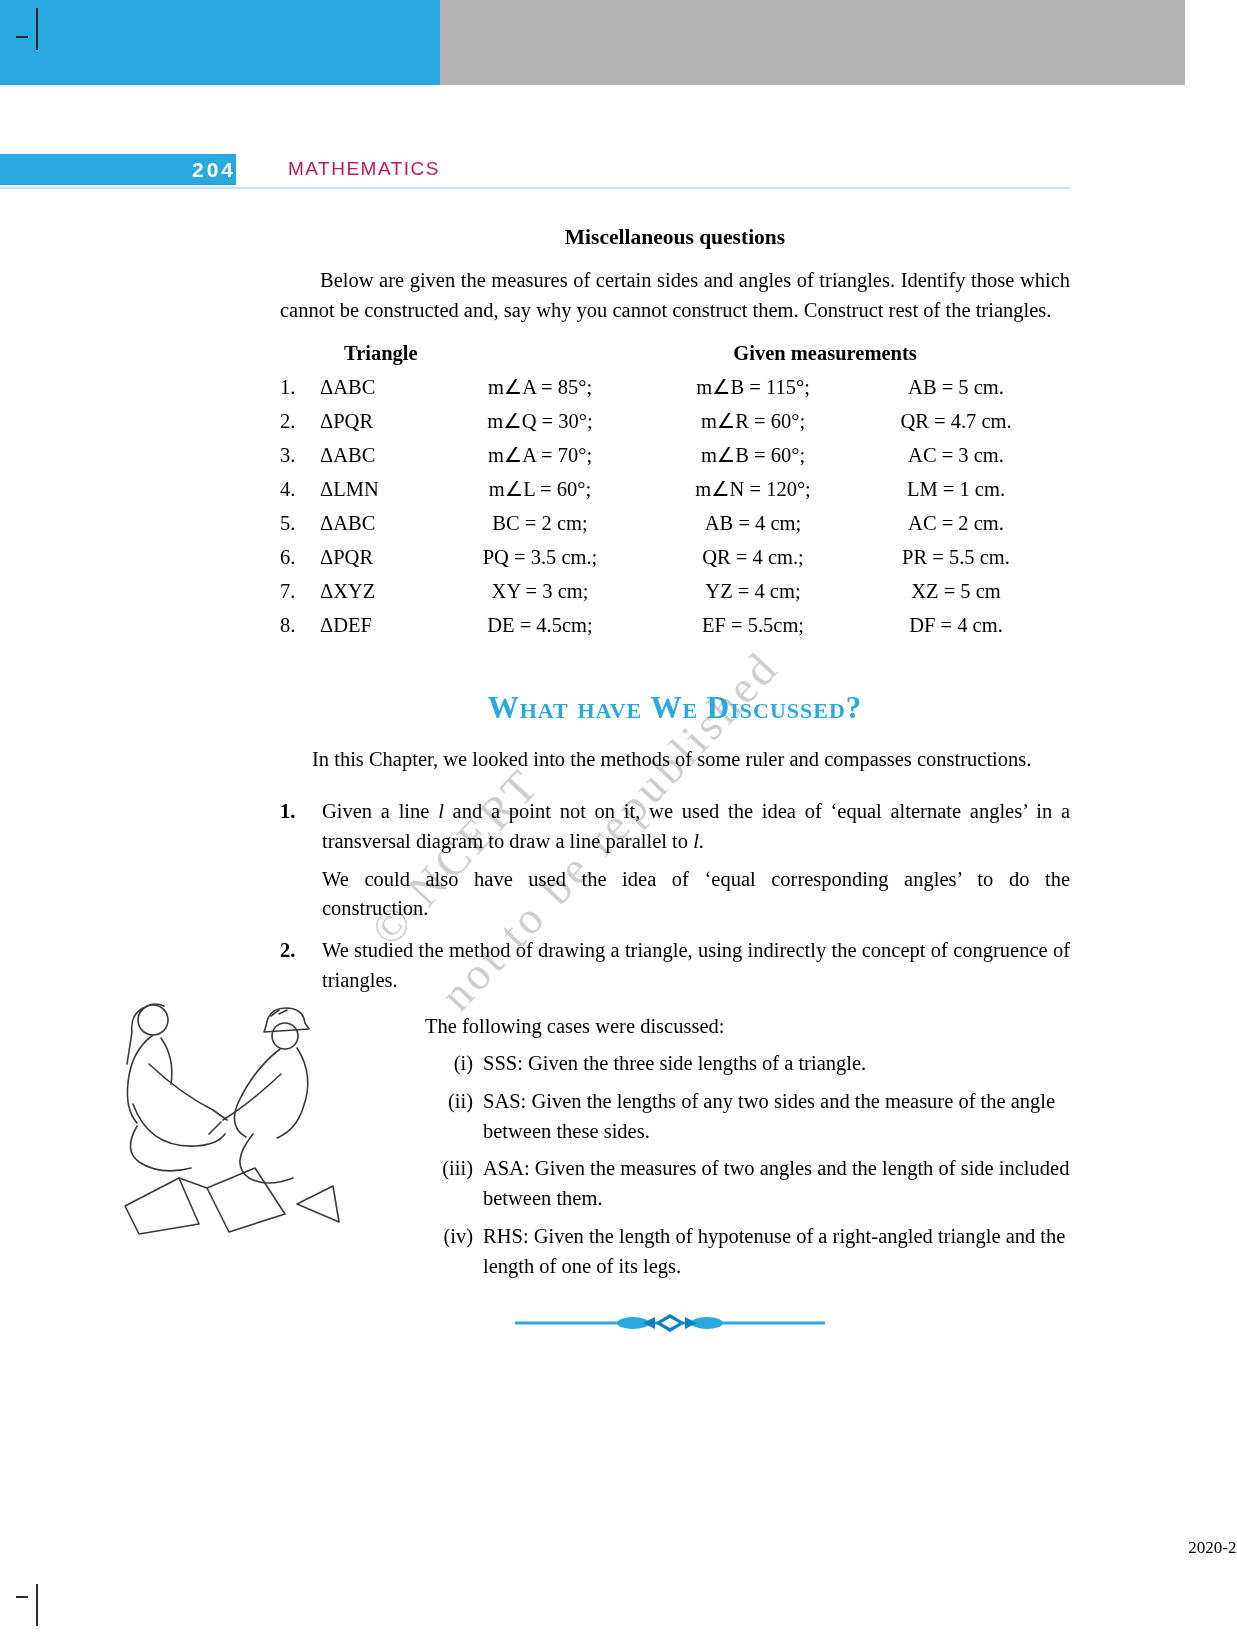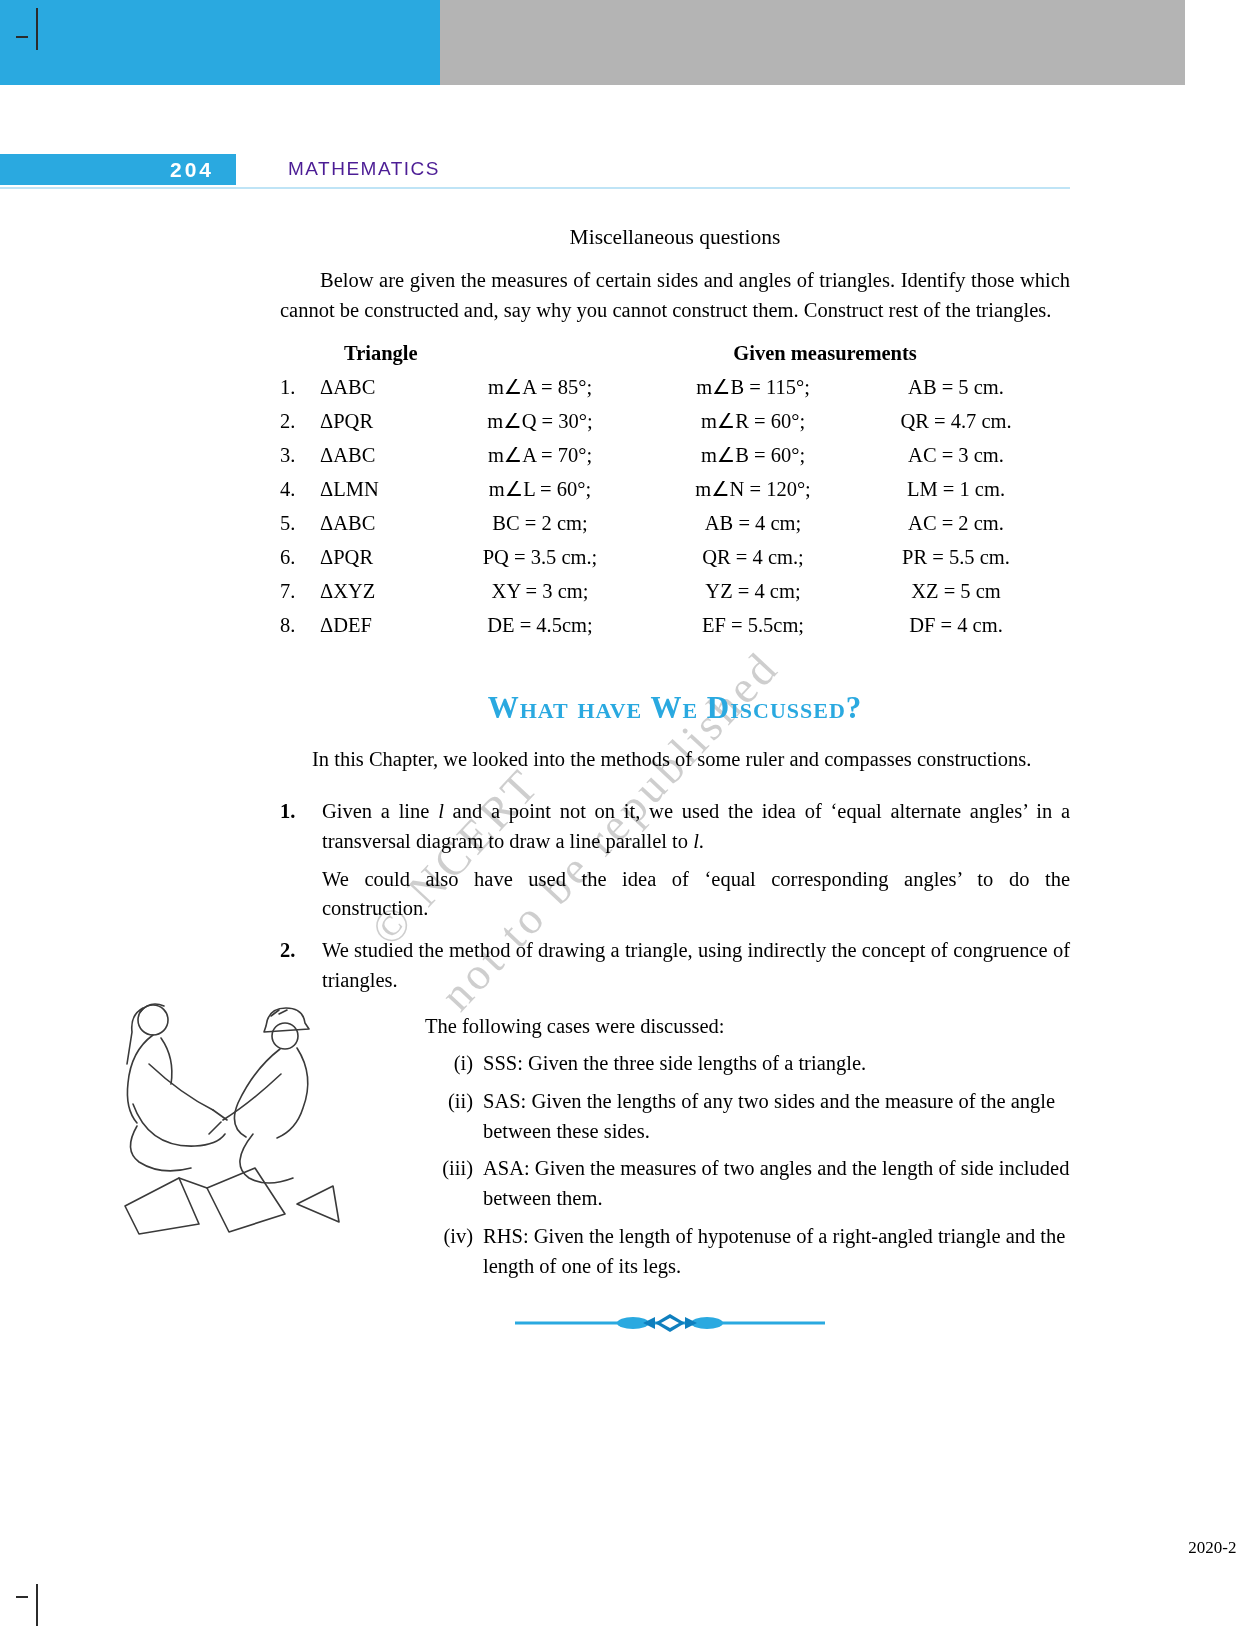--- a/index.html
+++ b/index.html
@@ -15,29 +15,29 @@
   .crop-tl-v{left:36px;top:8px;width:2px;height:42px;}
   .crop-tl-h{left:16px;top:36px;width:12px;height:2px;}
   .crop-bl-v{left:36px;top:1584px;width:2px;height:42px;}
   .crop-bl-h{left:16px;top:1596px;width:12px;height:2px;}
   
   .pageheader{position:absolute;left:0;top:154px;width:1070px;height:33px;border-bottom:2px solid #bfe4f6;}
   .pagenum-box{
     position:absolute;left:0;top:0;width:236px;height:31px;background:#2aa9e0;
     color:#fff;font-family:"Liberation Sans", sans-serif;font-size:21px;font-weight:bold;
     letter-spacing:3px;display:flex;align-items:center;justify-content:flex-end;
-    padding-right:22px;box-sizing:border-box;
+    box-sizing:border-box;
   }
   .chapter-title{
     position:absolute;left:288px;top:4px;font-family:"Liberation Sans", sans-serif;
-    font-size:19px;letter-spacing:1.5px;color:#4c1d95;
+    font-size:19px;letter-spacing:1.5px;color:#be185d;
   }
   
   .content{position:absolute;left:280px;top:222px;width:790px;font-size:20.5px;line-height:1.45;}
-  .misc-title{text-align:center;font-weight:normal;font-size:21.5px;margin:0 0 13px;}
+  .misc-title{text-align:center;font-weight:bold;font-size:21.5px;margin:0 0 13px;}
   .intro{text-align:justify;text-indent:40px;margin:0 0 10px;}
   
   .mtable{margin:0 0 6px;}
   .mrow{display:grid;grid-template-columns:40px 135px 170px 256px 150px;line-height:34px;}
   .mrow .c-no{text-align:left;}
   .mrow .c-tri{text-align:left;}
   .mrow .c-m{text-align:center;white-space:nowrap;}
   .mhead{font-weight:bold;gap:24px;}
   
   .discussed-title{

